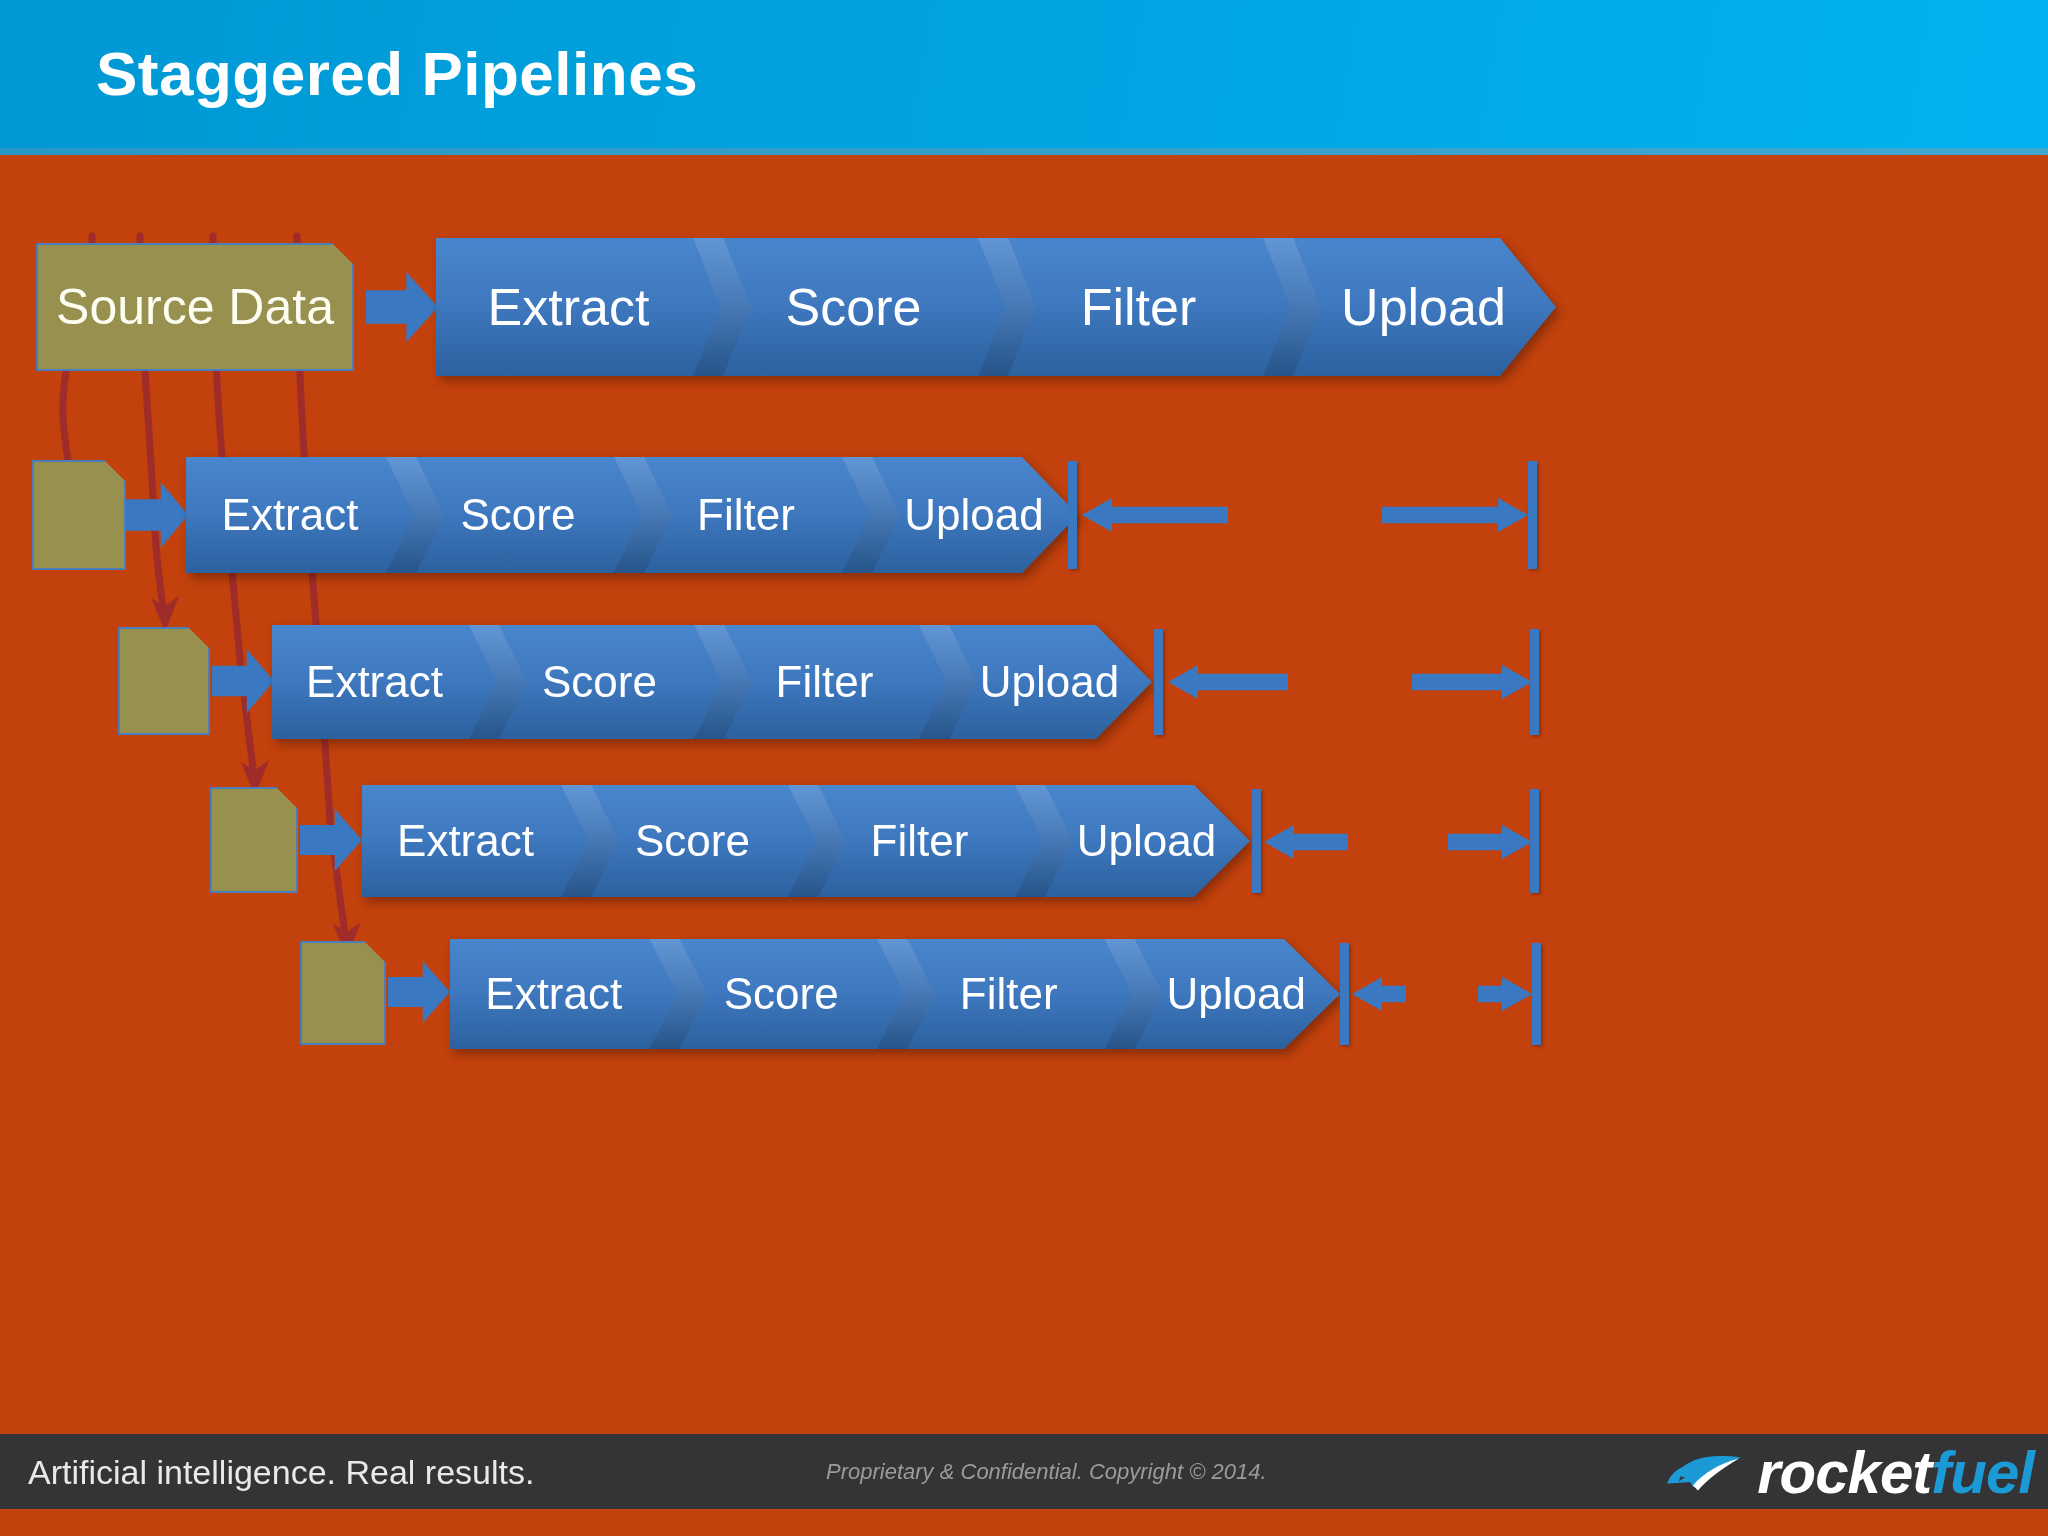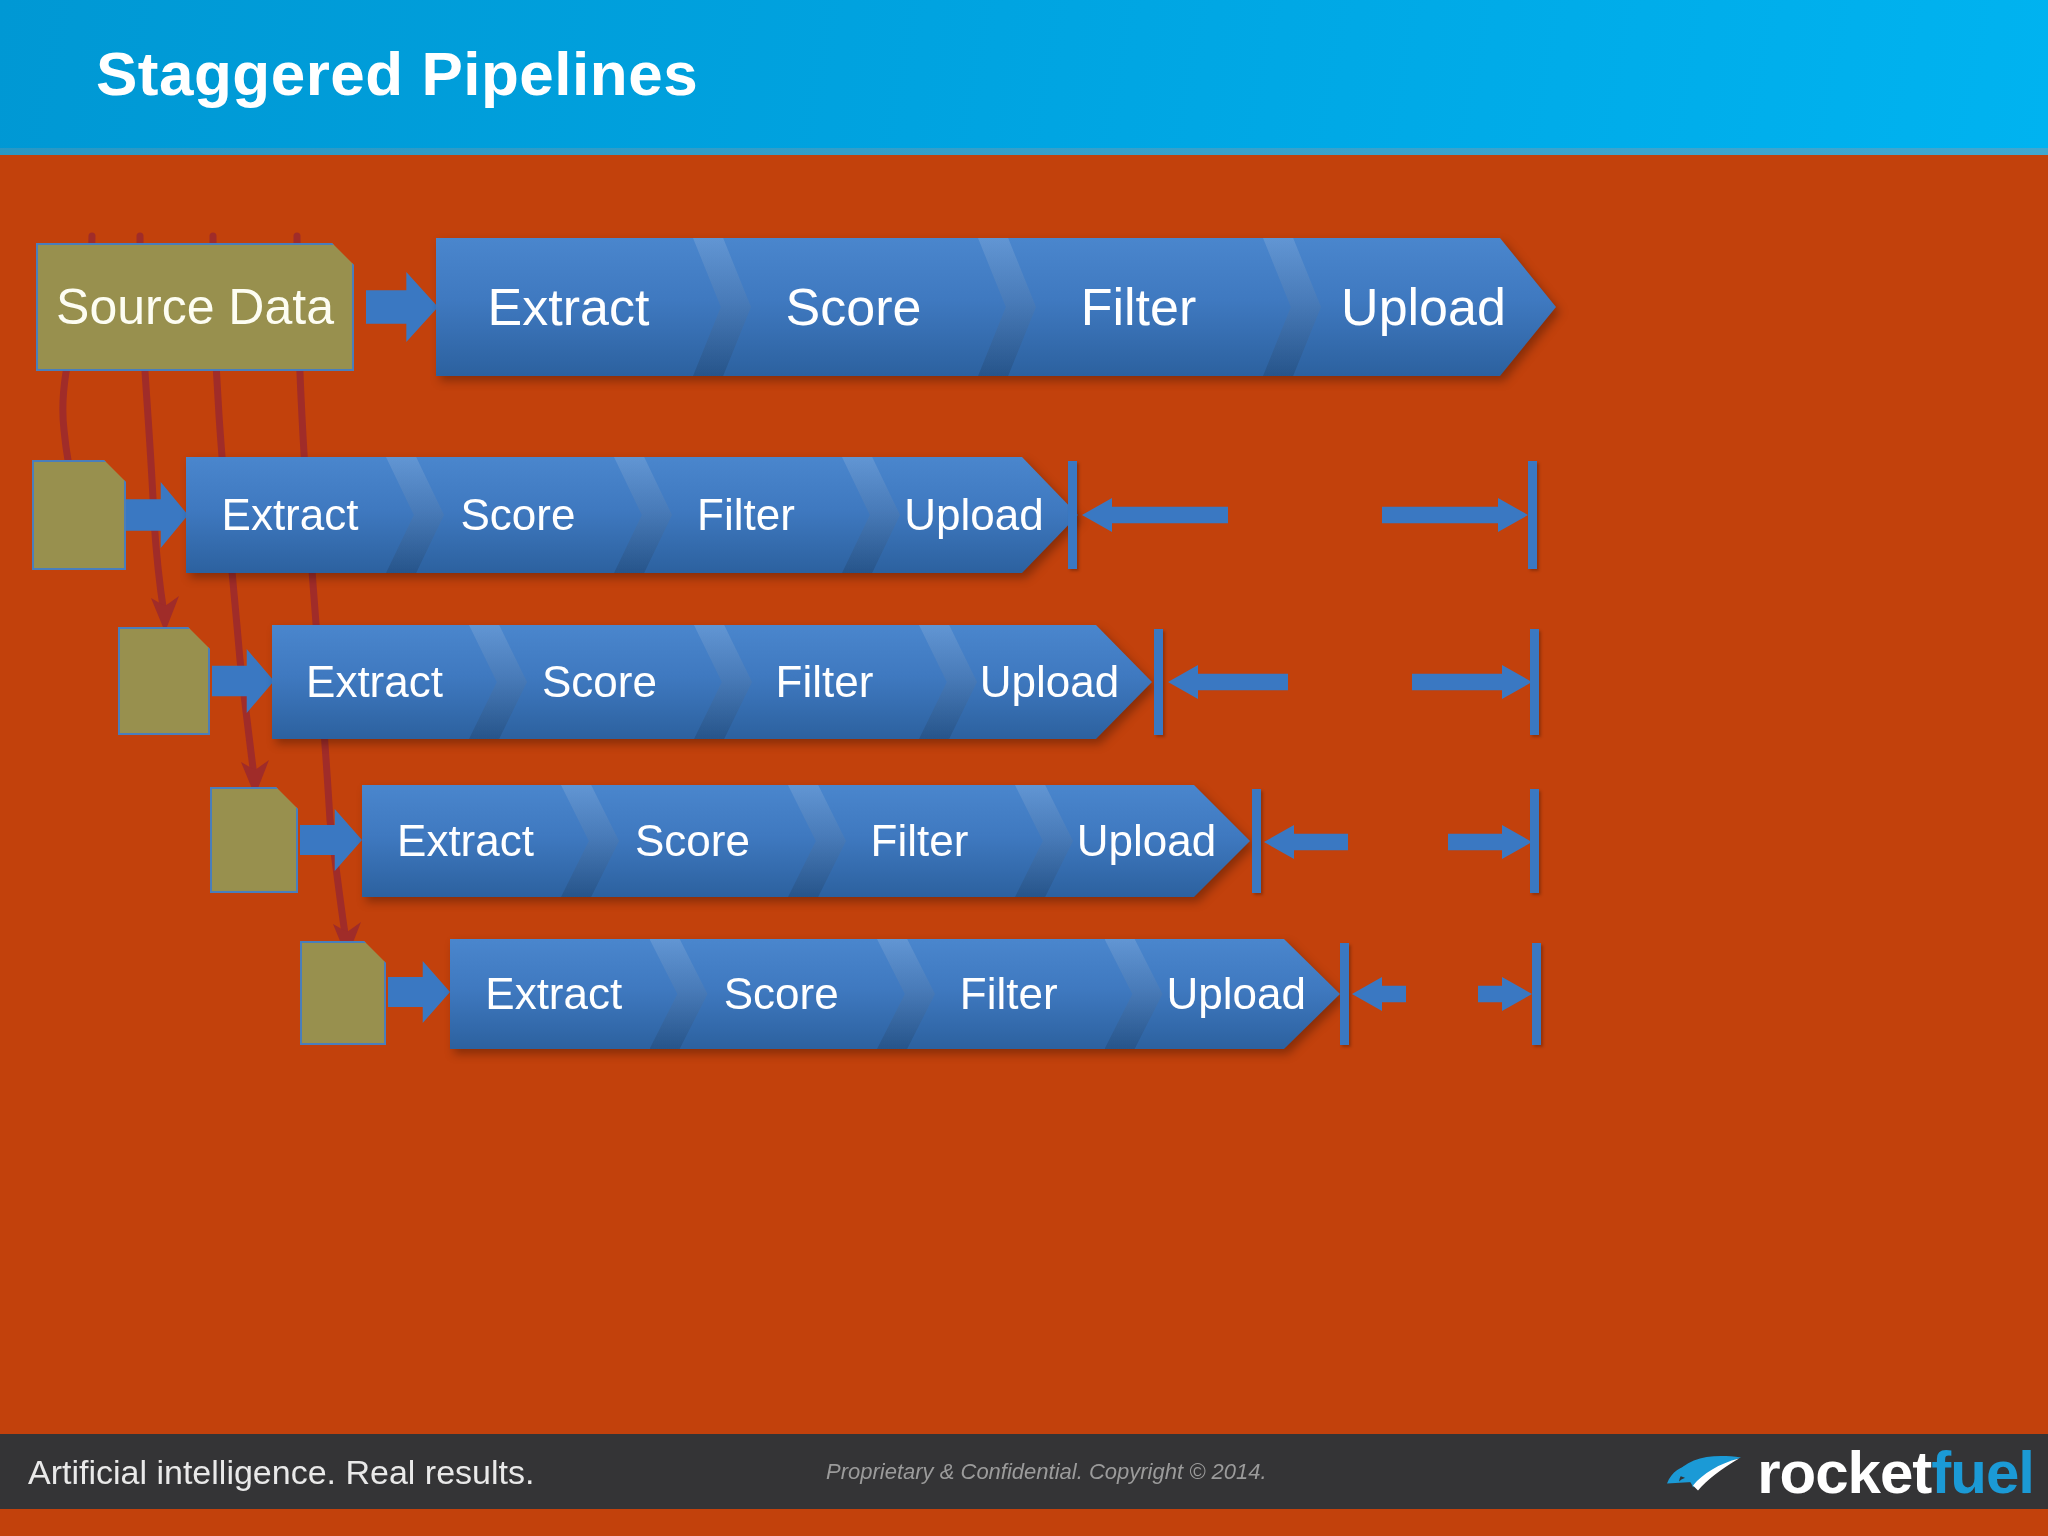--- a/index.html
+++ b/index.html
@@ -119,21 +119,21 @@
   }
   .footer-copy{
     position:absolute;left:826px;top:50%;transform:translateY(-50%);
     color:#9b9b9b;font-size:22px;white-space:nowrap;font-style:italic;
   }
   .logo{
     position:absolute;right:14px;top:50%;transform:translateY(-50%);
     display:flex;align-items:center;gap:8px;
   }
   .logo-mark{width:86px;height:52px;}
-  .logo-text{font-size:60px;font-weight:bold;letter-spacing:-1px;white-space:nowrap;}
+  .logo-text{font-size:60px;font-style:italic;font-weight:bold;letter-spacing:-1px;white-space:nowrap;}
   .logo-rocket{color:#ffffff;}
   .logo-fuel{color:#1b9ad6;}
 </style>
 </head>
 <body>
 
 <div class="slide">
 
   <div class="header"></div>
   <div class="header-underline"></div>

